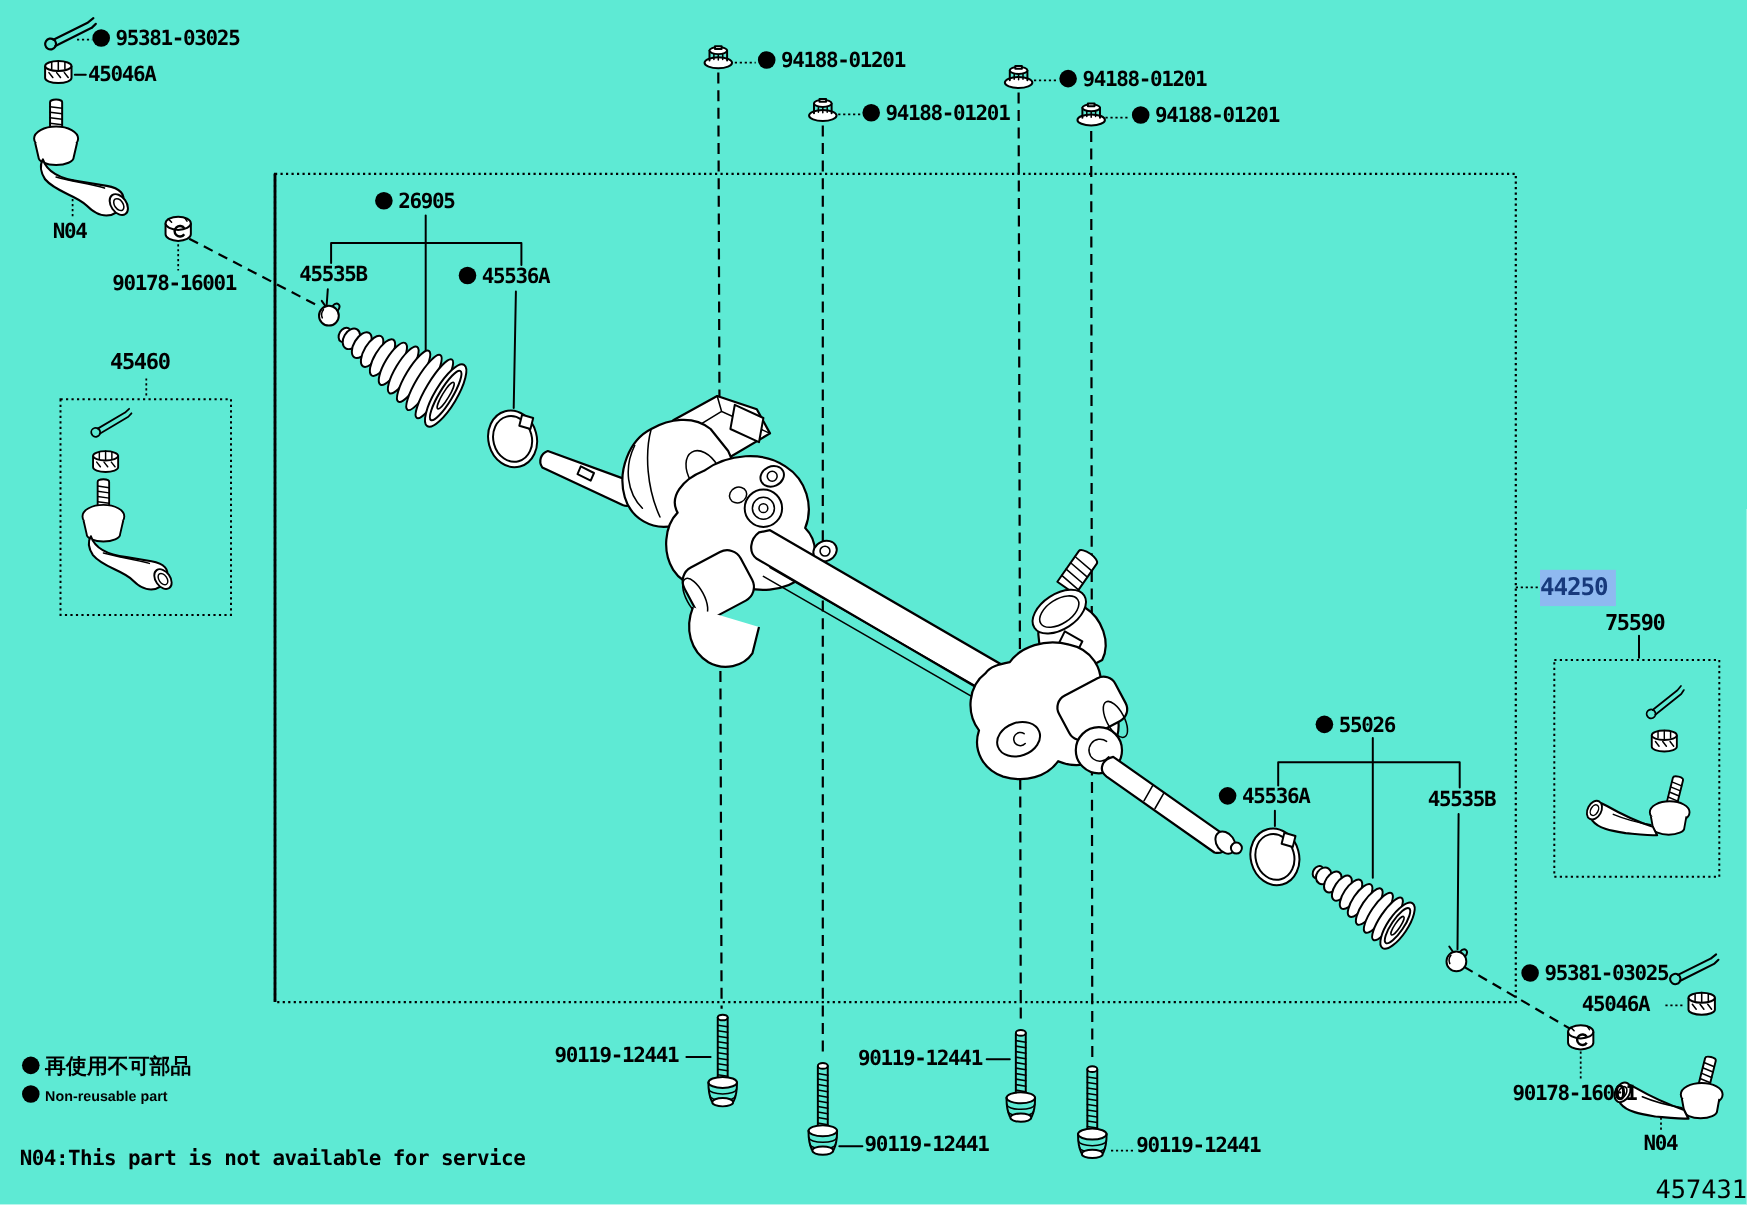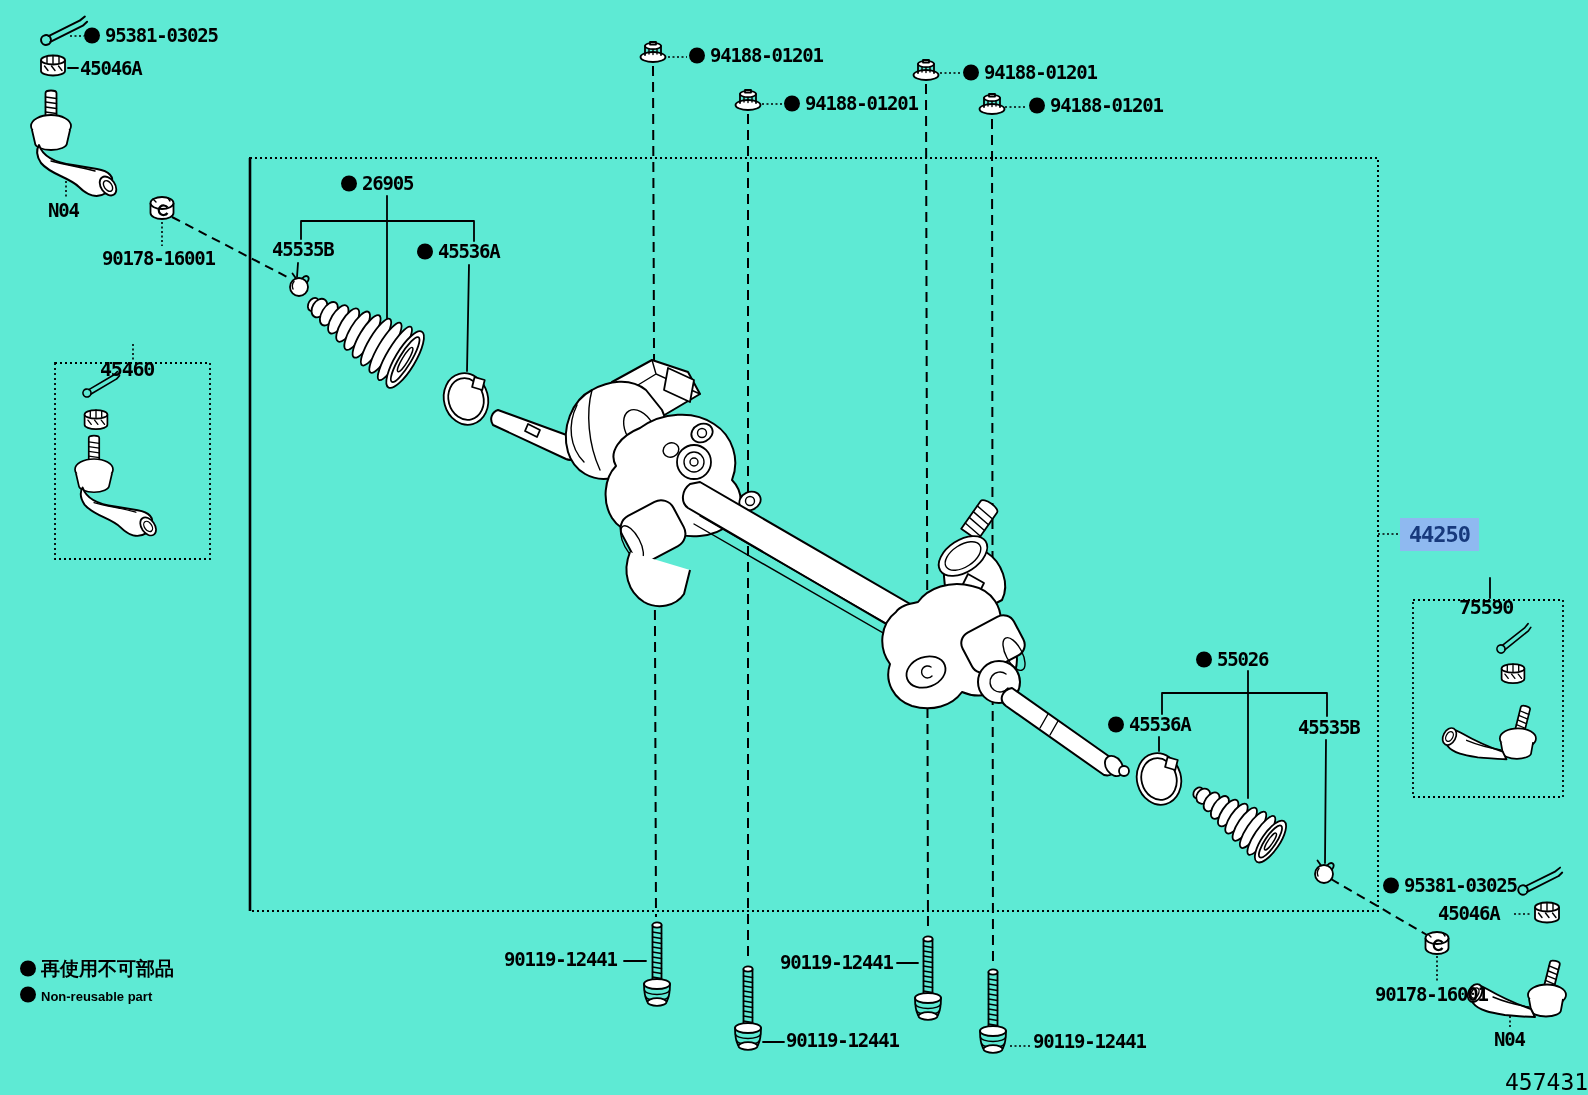--- a/index.html
+++ b/index.html
@@ -3,23 +3,23 @@
 <meta charset="utf-8">
 <style>
   html,body{margin:0;padding:0;background:#fff;}
   .stage{position:relative;width:1588px;height:1095px;background:#5eead4;overflow:hidden;
          font-family:"DejaVu Sans Mono",monospace;}
   svg{position:absolute;left:0;top:0;}
   .lbl{position:absolute;font-weight:bold;font-size:19px;letter-spacing:-1.2px;
        white-space:nowrap;color:#000;line-height:1.1;}
   .lbl .dot{display:inline-block;width:16px;height:16px;border-radius:50%;
        background:#000;margin-right:5px;transform:translateY(1.5px);}
-  .big{font-size:20px;margin-top:41px;}
-  .hl{position:absolute;left:1400px;top:518px;width:79px;height:33px;background:#8FB9F0;
-      color:#17397C;display:flex;align-items:center;justify-content:center;
+  .big{font-size:20px;}
+  .hl{position:absolute;left:1400px;top:518px;width:69px;height:33px;background:#8FB9F0;
+      color:#17397C;display:flex;align-items:center;justify-content:flex-start;
       font-weight:bold;font-size:22px;letter-spacing:-1px;}
   .code{font-weight:normal;letter-spacing:0px;font-size:23px;}
   .jp{font-family:Liberation Serif, serif;font-size:19px;letter-spacing:0;}
   .en1{font-family:Liberation Sans, sans-serif;font-size:13px;letter-spacing:0;}
   .note{font-size:19px;letter-spacing:-0.5px;}
   
   .s  {stroke:#000;stroke-width:1.8;fill:none;stroke-linecap:round;}
   .s2 {stroke:#000;stroke-width:2;fill:#fff;stroke-linejoin:round;}
   .sf {stroke:#000;stroke-width:1.8;fill:#fff;stroke-linejoin:round;}
   .th {stroke:#000;stroke-width:1.4;fill:none;stroke-linecap:round;}
@@ -288,14 +288,15 @@
 
 <div class="lbl" style="left:504px;top:949px"><span>90119-12441</span></div>
 <div class="lbl" style="left:780px;top:952px"><span>90119-12441</span></div>
 <div class="lbl" style="left:786px;top:1030px"><span>90119-12441</span></div>
 <div class="lbl" style="left:1033px;top:1031px"><span>90119-12441</span></div>
 
 <div class="lbl code" style="left:1505px;top:1070px"><span>457431C</span></div>
 
 <div class="lbl jp" style="left:20px;top:959px"><span class="dot"></span><span>再使用不可部品</span></div>
 <div class="lbl en1" style="left:20px;top:985px"><span class="dot"></span><span>Non-reusable part</span></div>
+<div class="lbl note" style="left:18px;top:1043px"><span>N04:This part is not available for service</span></div>
 
 </div>
 
 </body></html>

